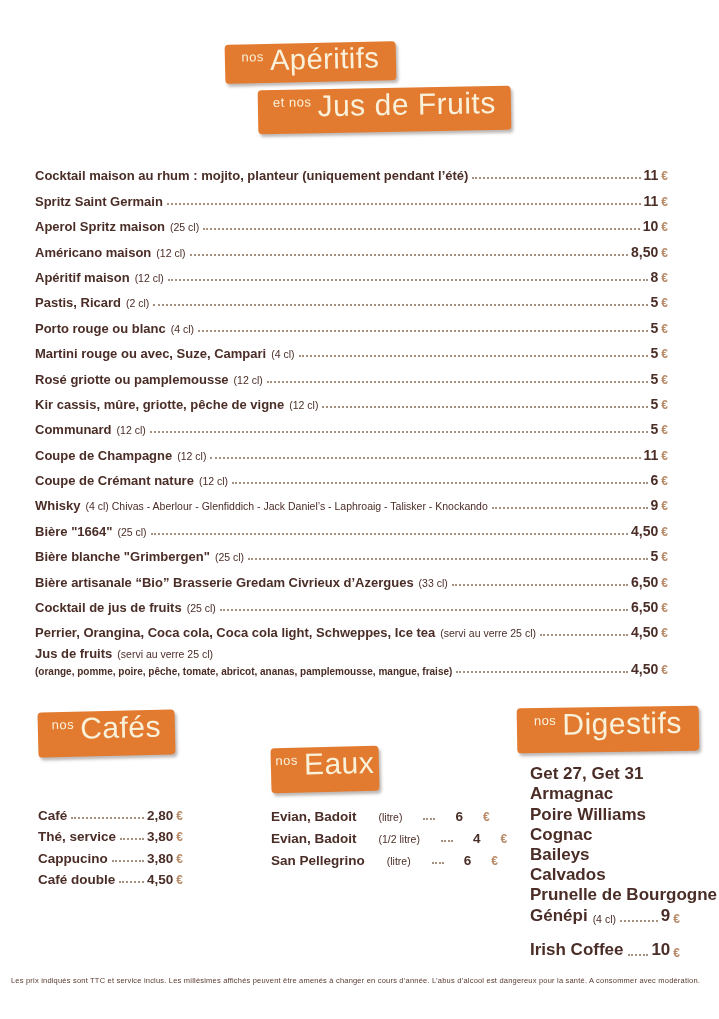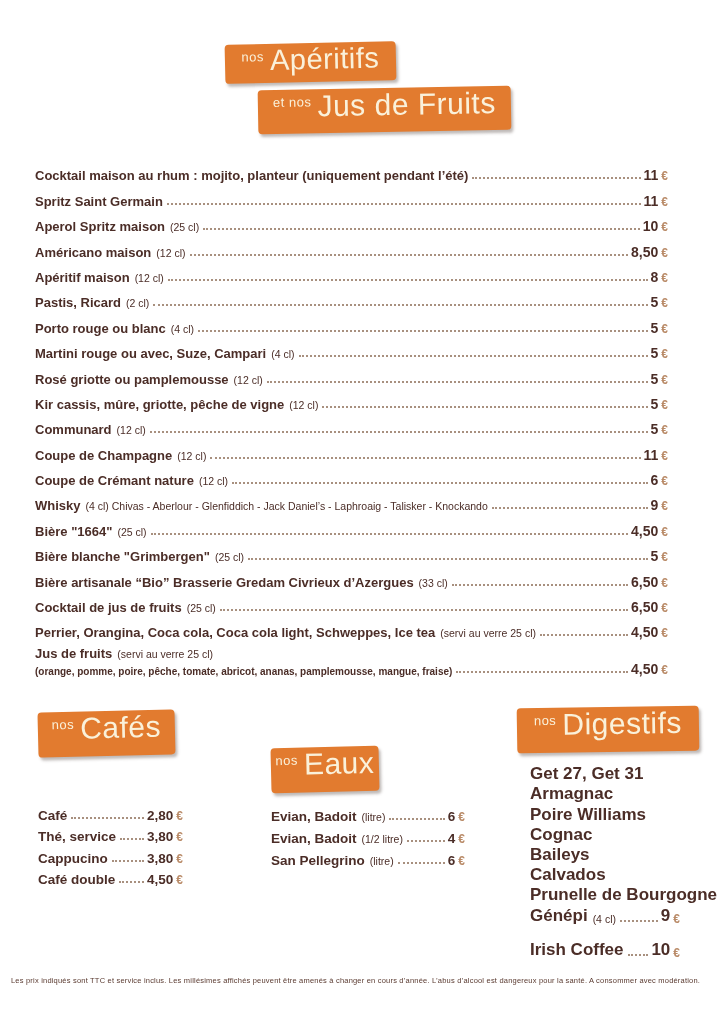--- a/index.html
+++ b/index.html
@@ -39,21 +39,21 @@
 
   #aperitifs-list{left:35px;top:158px;width:633px;}
   #aperitifs-list .row.no-leader{height:21px;}
   #aperitifs-list .row.subline{height:16px;}
 
   #cafes-list{left:38px;top:762px;width:145px;margin-top:40px;}
   #cafes-list .row{height:21.2px;}
   #cafes-list .nm,#cafes-list .price{font-size:13.5px;}
 
   #eaux-list{left:271px;top:802px;width:194px;}
-  #eaux-list .row{height:22px;}
+  #eaux-list .row{height:22px;gap:17px;}
   #eaux-list .nm,#eaux-list .price{font-size:13.5px;}
 
   #digestifs-list{left:530px;top:764px;width:150px;}
   #digestifs-list .row{height:20.2px;}
   #digestifs-list .nm,#digestifs-list .price{font-size:17px;}
 
   
   #footer{
     position:absolute;left:0;top:976px;width:100%;
     font-size:7.5px;color:#5a3a30;letter-spacing:.2px;padding-left:11px;

